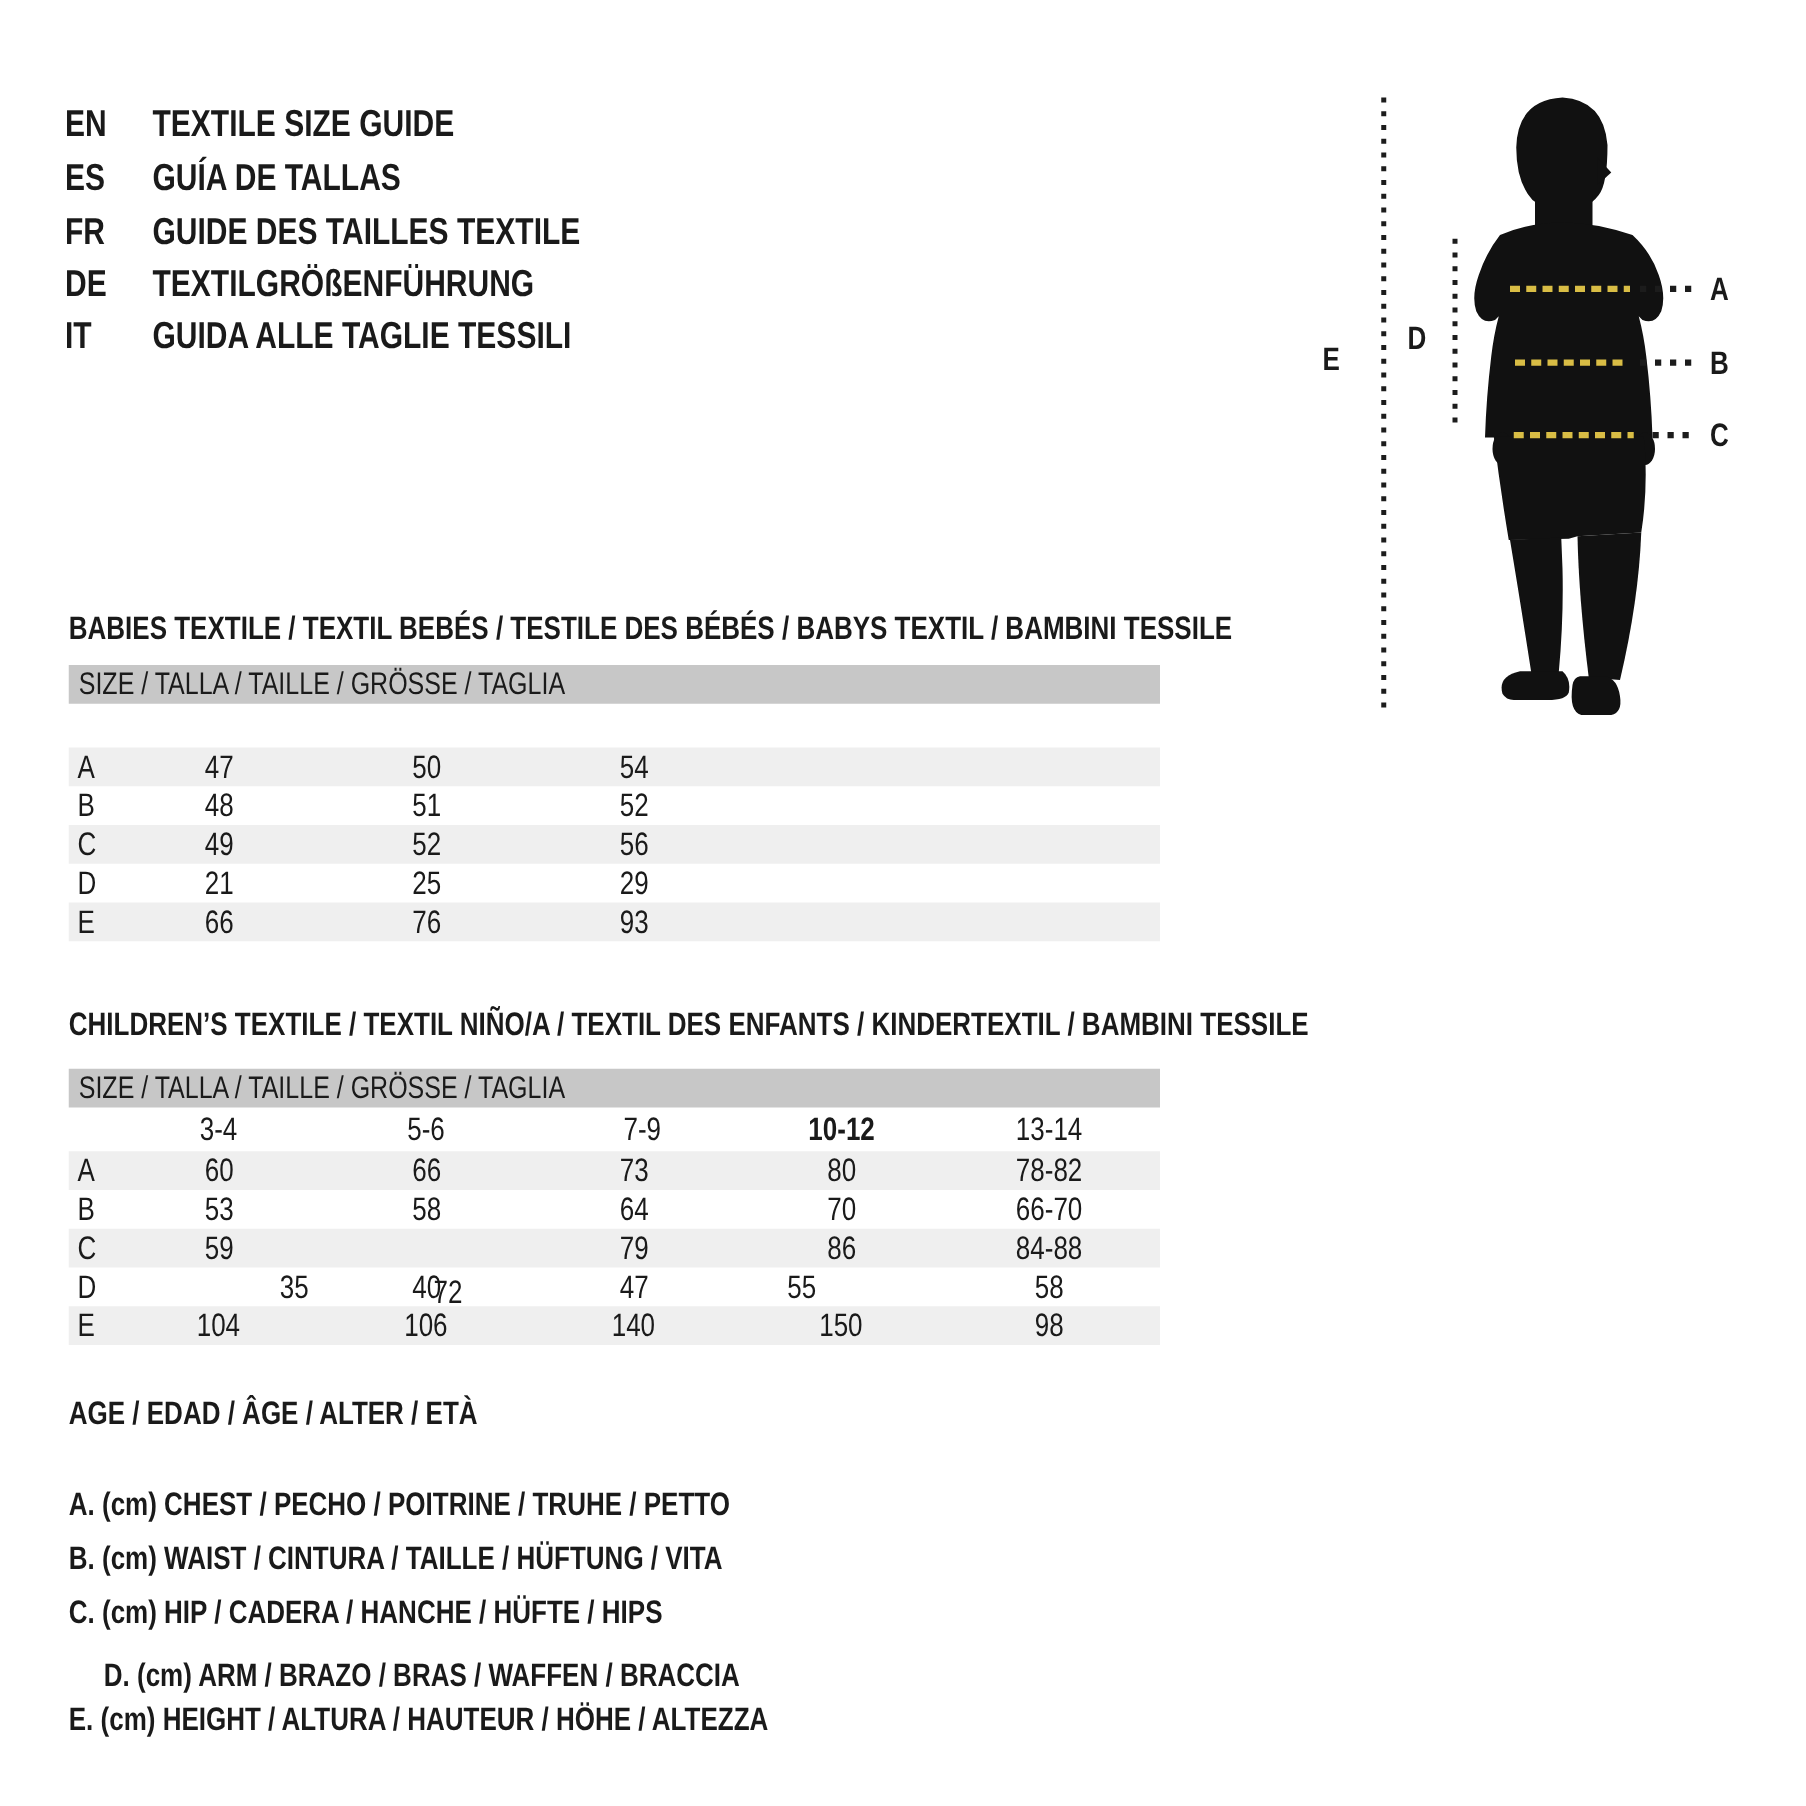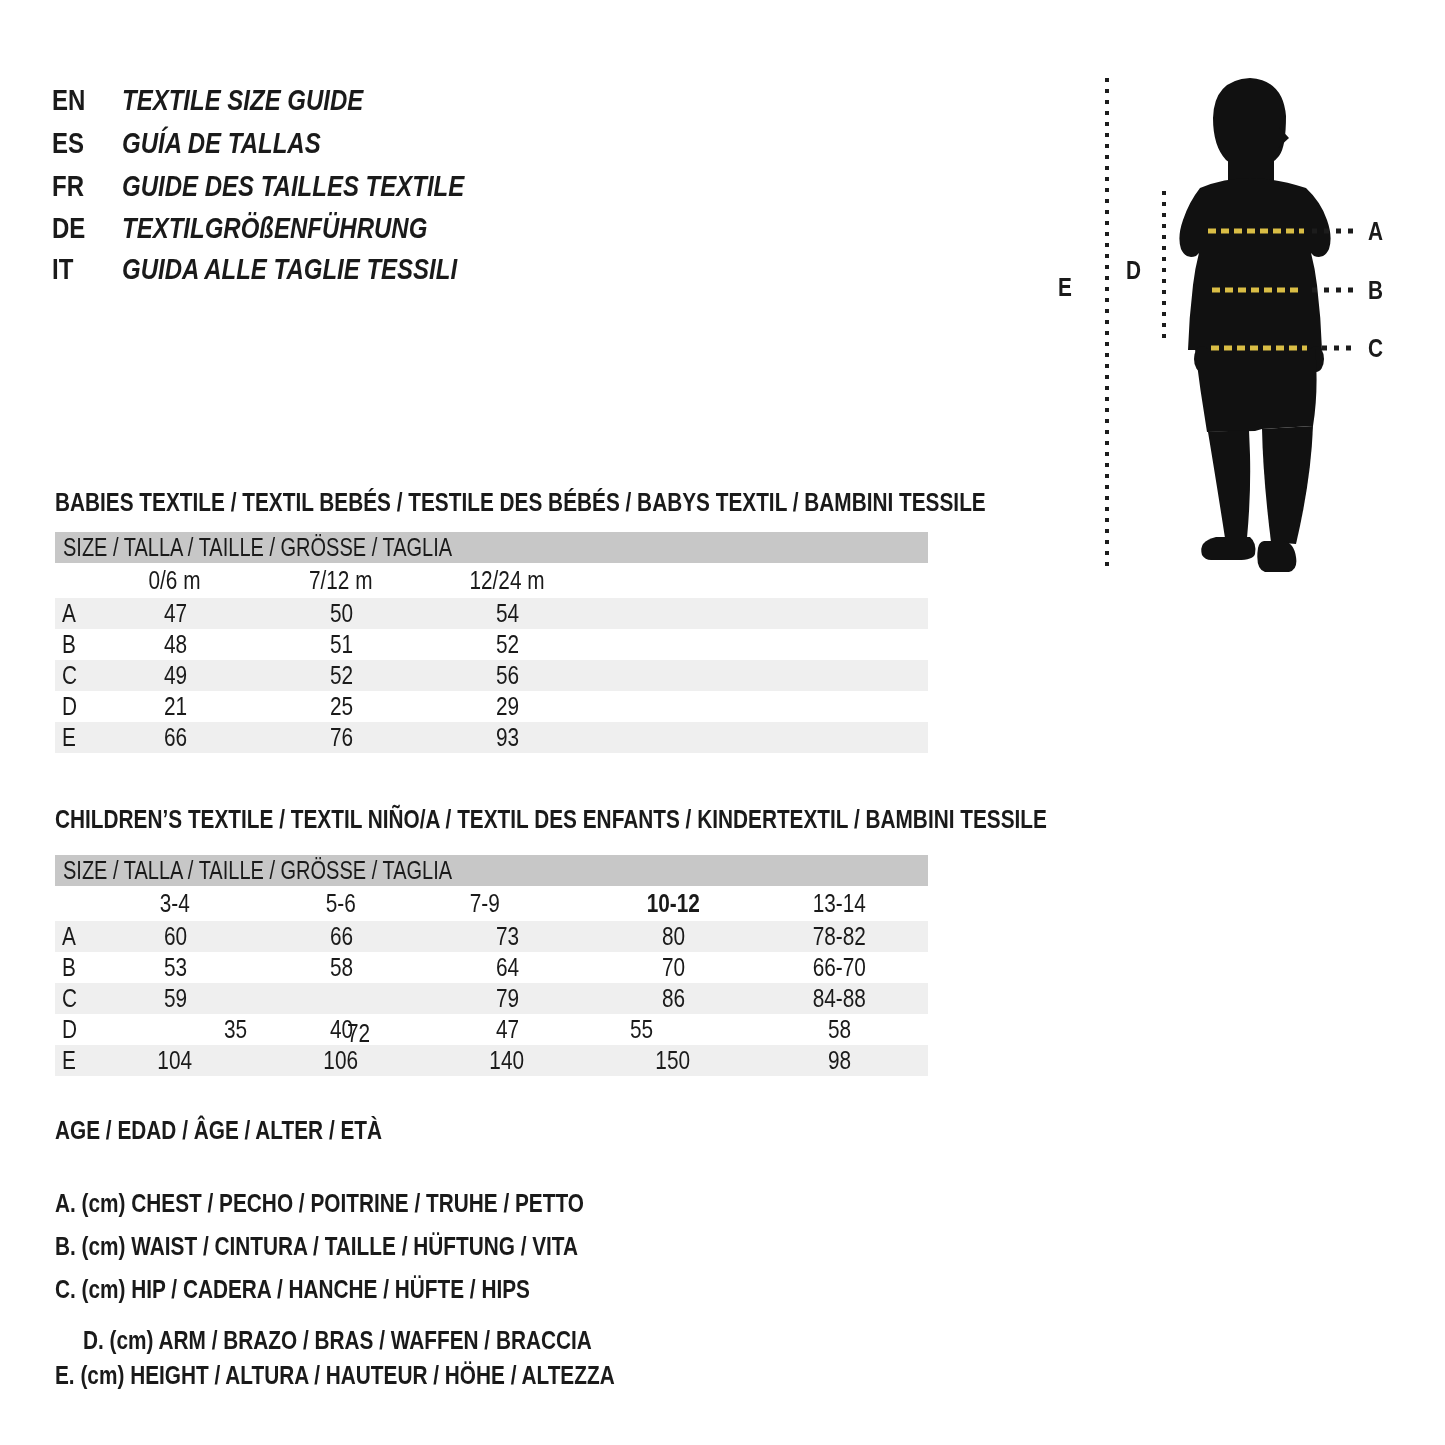--- a/index.html
+++ b/index.html
@@ -5,21 +5,21 @@
   html,body{margin:0;padding:0;background:#fff;}
   body{width:1445px;height:1445px;position:relative;overflow:hidden;
        font-family:"Liberation Sans",sans-serif;color:#1a1a1a;}
   .abs{position:absolute;}
   
   .cx{display:inline-block;white-space:nowrap;transform:scaleX(0.8);transform-origin:0 50%;}
   .cxc{display:inline-block;white-space:nowrap;transform:scaleX(0.8);transform-origin:50% 50%;}
   
   .hline{position:absolute;left:52px;height:38px;line-height:38px;font-size:30px;font-weight:bold;}
   .hline .code{position:absolute;left:0;top:0;}
-  .hline .htitle{position:absolute;left:70px;top:0;width:600px;font-style:italic;}
+  .hline .htitle{position:absolute;left:70px;top:0;width:600px;}
   
   .sec-title{position:absolute;left:55px;height:32px;line-height:32px;font-size:26px;font-weight:bold;}
   
   .sizetable{position:absolute;left:55px;width:873px;}
   .sizebar{position:absolute;left:0;top:0;width:873px;height:31px;background:#c7c7c7;
            font-size:25px;line-height:31px;}
   .sizebar .cx{margin-left:8px;}
   .trow{position:absolute;left:0;width:873px;height:31px;font-size:26px;line-height:31px;}
   .trow.colhead{height:35px;line-height:35px;}
   .trow.stripe{background:#efefef;}
@@ -86,25 +86,20 @@
 <div class="figlabel" style="left:1368px;top:275px;"><span class="cx">B</span></div>
 <div class="figlabel" style="left:1368px;top:333px;"><span class="cx">C</span></div>
 <div class="figlabel" style="left:1126px;top:255px;"><span class="cx">D</span></div>
 <div class="figlabel" style="left:1058px;top:272px;"><span class="cx">E</span></div>
 
 <div class="sec-title" style="top:486px;">
   <span class="cx">BABIES TEXTILE / TEXTIL BEBÉS / TESTILE DES BÉBÉS / BABYS TEXTIL / BAMBINI TESSILE</span>
 </div>
 <div id="babies-table" class="sizetable" style="top:532px;height:222px;">
     <div class="sizebar" style="background: rgb(199, 199, 199);"><span class="cx">SIZE / TALLA / TAILLE / GRÖSSE / TAGLIA</span></div>
-    <div class="trow colhead" style="top: 31px;">
-      <div class="cellv" style="left: 45px;"><span class="cxc">0/6 m</span></div>
-      <div class="cellv" style="left: 211px;"><span class="cxc">7/12 m</span></div>
-      <div class="cellv" style="left: 377px;"><span class="cxc">12/24 m</span></div>
-    </div>
     <div class="trow stripe" style="top: 66px; background: rgb(239, 239, 239);">
       <div class="rowlabel"><span class="cx">A</span></div>
       <div class="cellv" style="left: 45px;"><span class="cxc">47</span></div>
       <div class="cellv" style="left: 211px;"><span class="cxc">50</span></div>
       <div class="cellv" style="left: 377px;"><span class="cxc">54</span></div>
     </div>
     <div class="trow" style="top: 97px;">
       <div class="rowlabel"><span class="cx">B</span></div>
       <div class="cellv" style="left: 45px;"><span class="cxc">48</span></div>
       <div class="cellv" style="left: 211px;"><span class="cxc">51</span></div>
@@ -131,21 +126,21 @@
   </div>
 
 <div class="sec-title" style="top:803px;">
   <span class="cx">CHILDREN’S TEXTILE / TEXTIL NIÑO/A / TEXTIL DES ENFANTS / KINDERTEXTIL / BAMBINI TESSILE</span>
 </div>
 <div id="children-table" class="sizetable" style="top:855px;height:222px;">
     <div class="sizebar" style="background: rgb(199, 199, 199);"><span class="cx">SIZE / TALLA / TAILLE / GRÖSSE / TAGLIA</span></div>
     <div class="trow colhead" style="top: 31px;">
       <div class="cellv" style="left: 45px;"><span class="cxc">3-4</span></div>
       <div class="cellv" style="left: 211px;"><span class="cxc">5-6</span></div>
-      <div class="cellv" style="left: 355px;"><span class="cxc">7-9</span></div>
+      <div class="cellv" style="left: 384px;"><span class="cxc">7-9</span></div>
       <div class="cellv" style="left: 543px; font-weight: bold;"><span class="cxc">10-12</span></div>
       <div class="cellv" style="left: 709px;"><span class="cxc">13-14</span></div>
     </div>
     <div class="trow stripe" style="top: 66px; background: rgb(239, 239, 239);">
       <div class="rowlabel"><span class="cx">A</span></div>
       <div class="cellv" style="left: 45px;"><span class="cxc">60</span></div>
       <div class="cellv" style="left: 211px;"><span class="cxc">66</span></div>
       <div class="cellv" style="left: 377px;"><span class="cxc">73</span></div>
       <div class="cellv" style="left: 543px;"><span class="cxc">80</span></div>
       <div class="cellv" style="left: 709px;"><span class="cxc">78-82</span></div>

